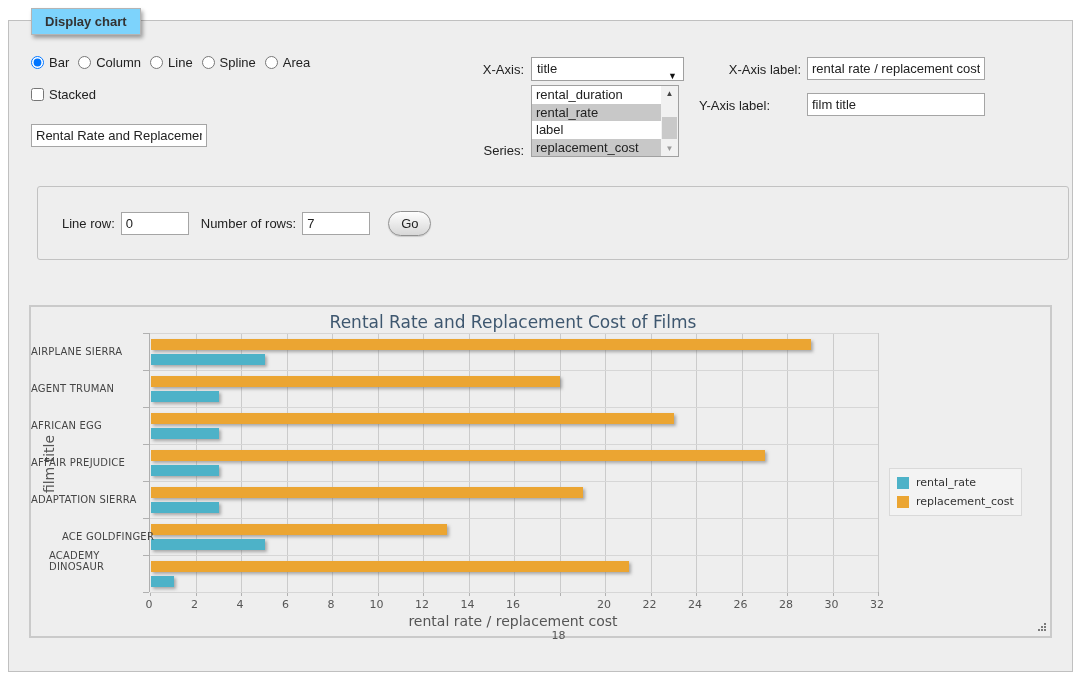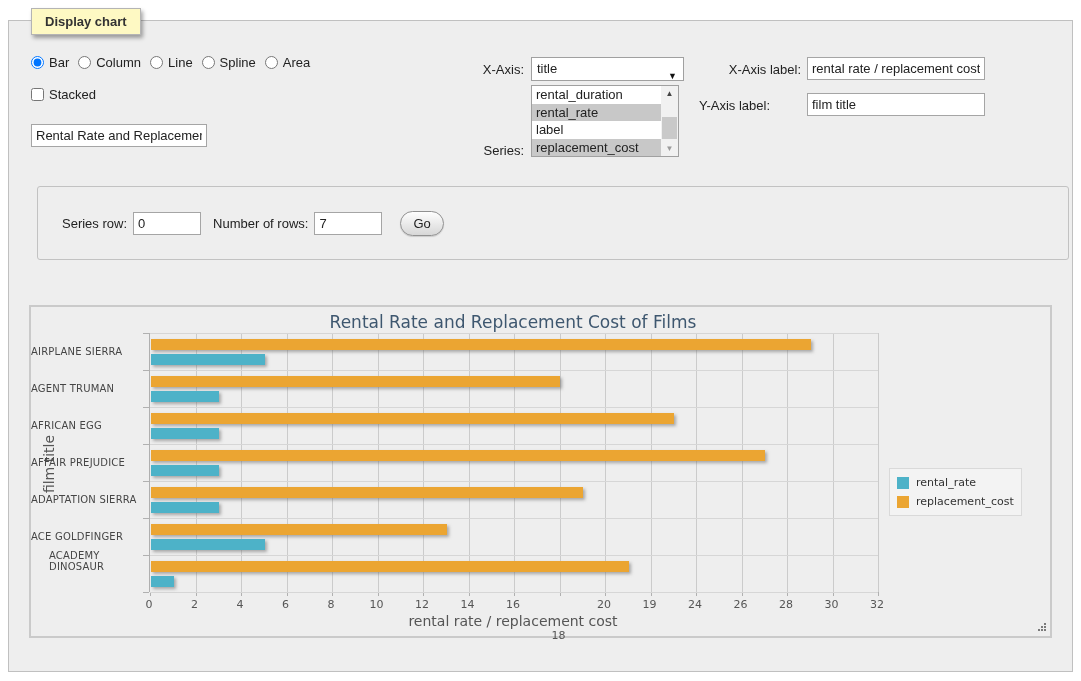--- a/index.html
+++ b/index.html
@@ -1,19 +1,19 @@
 <!DOCTYPE html>
 <html><head>
 <meta charset="utf-8">
 <style>
   html,body{margin:0;padding:0;background:#ffffff;width:1081px;height:681px;overflow:hidden;
     font-family:"Liberation Sans",sans-serif;font-size:13px;color:#222;}
   .panel{position:absolute;left:8px;top:20px;width:1063px;height:650px;background:#eeeeee;
     border:1px solid #c0c0c0;}
-  .legend-box{position:absolute;left:22px;top:-13px;background:#fef9c3;border:1px solid #b4b4b4;
+  .legend-box{position:absolute;left:22px;top:-13px;background:#7dd3fc;border:1px solid #b4b4b4;
     padding:5px 13px;font-weight:bold;color:#333;box-shadow:2px 3px 4px rgba(0,0,0,0.35);font-size:13px;}
   
   .type-row{position:absolute;left:22px;top:34px;display:flex;}
   .type-row label{display:flex;align-items:center;margin-right:9px;}
   input[type=radio],input[type=checkbox]{width:13px;height:13px;margin:0 5px 0 0;}
   .stacked-row{position:absolute;left:22px;top:66px;display:flex;align-items:center;}
   .text-input{background:#fff;border:1px solid #a5a5a5;font-family:"Liberation Sans",sans-serif;
     font-size:13px;color:#222;padding:2px 4px;height:17px;}
   .title-input{position:absolute;left:22px;top:103px;width:166px;}
   .form-label{position:absolute;color:#222;}
@@ -126,21 +126,21 @@
   </div>
   <div class="form-label lbl-series">Series:</div>
 
   <div class="form-label lbl-xlabel">X-Axis label:</div>
   <input class="text-input x-label-input" value="rental rate / replacement cost" style="">
 
   <div class="form-label lbl-ylabel">Y-Axis label:</div>
   <input class="text-input y-label-input" value="film title" style="">
 
   <div class="rows-box">
-    <span>Series row:</span>
+    <span>Line row:</span>
     <input class="text-input" value="0" style="">
     <span class="sep">Number of rows:</span>
     <input class="text-input" value="7" style="">
     <button class="go-button">Go</button>
   </div>
 
   <div class="chart-box">
     <div class="chart-title">Rental Rate and Replacement Cost of Films</div>
     <div class="yaxis-title">film title</div>
     <div class="plot" id="plot">
@@ -207,36 +207,36 @@
         <div class="bar" style="left: 1px; top: 205.5px; width: 113.522px; background: rgb(77, 178, 200);"></div>
         <div class="bar" style="left: 1px; top: 227.5px; width: 477.522px; background: rgb(235, 165, 50);"></div>
         <div class="bar" style="left: 1px; top: 242.5px; width: 22.5225px; background: rgb(77, 178, 200);"></div>
       </div>
     <div id="cat-labels">
         <div class="cat-label" style="top: 38.5px;">AIRPLANE SIERRA</div>
         <div class="cat-label" style="top: 75.5px;">AGENT TRUMAN</div>
         <div class="cat-label" style="top: 112.5px;">AFRICAN EGG</div>
         <div class="cat-label" style="top: 149.5px;">AFFAIR PREJUDICE</div>
         <div class="cat-label" style="top: 186.5px;">ADAPTATION SIERRA</div>
-        <div class="cat-label" style="top: 223.5px;">ACE GOLDFINGER</div>
+        <div class="cat-label" style="top: 223.5px; padding-left: 31px;">ACE GOLDFINGER</div>
         <div class="cat-label" style="top: 243px; padding-left: 18px;">ACADEMY DINOSAUR</div>
       </div>
     <div id="xtick-labels">
         <div class="xtick-label" style="left: 101px;">0</div>
         <div class="xtick-label" style="left: 146.5px;">2</div>
         <div class="xtick-label" style="left: 192px;">4</div>
         <div class="xtick-label" style="left: 237.5px;">6</div>
         <div class="xtick-label" style="left: 283px;">8</div>
         <div class="xtick-label" style="left: 328.5px;">10</div>
         <div class="xtick-label" style="left: 374px;">12</div>
         <div class="xtick-label" style="left: 419.5px;">14</div>
         <div class="xtick-label" style="left: 465px;">16</div>
         <div class="xtick-label" style="left: 510.5px; margin-top: 31px;">18</div>
         <div class="xtick-label" style="left: 556px;">20</div>
-        <div class="xtick-label" style="left: 601.5px;">19</div>
+        <div class="xtick-label" style="left: 601.5px;">22</div>
         <div class="xtick-label" style="left: 647px;">24</div>
         <div class="xtick-label" style="left: 692.5px;">26</div>
         <div class="xtick-label" style="left: 738px;">28</div>
         <div class="xtick-label" style="left: 783.5px;">30</div>
         <div class="xtick-label" style="left: 829px;">32</div>
       </div>
     <div class="xaxis-title">rental rate / replacement cost</div>
     <div class="chart-legend" id="chart-legend">
         <div class="legend-item">
           <div class="legend-swatch" style="background: rgb(77, 178, 200);"></div>

